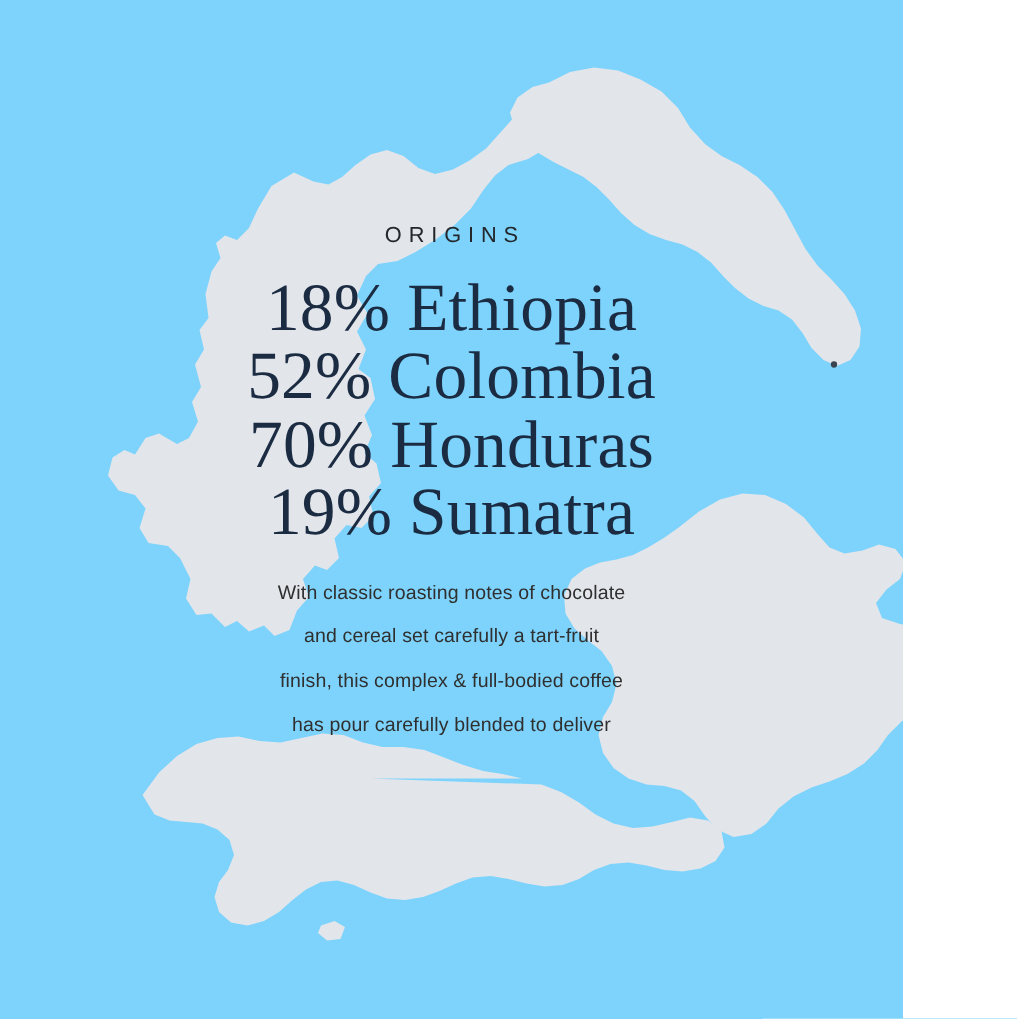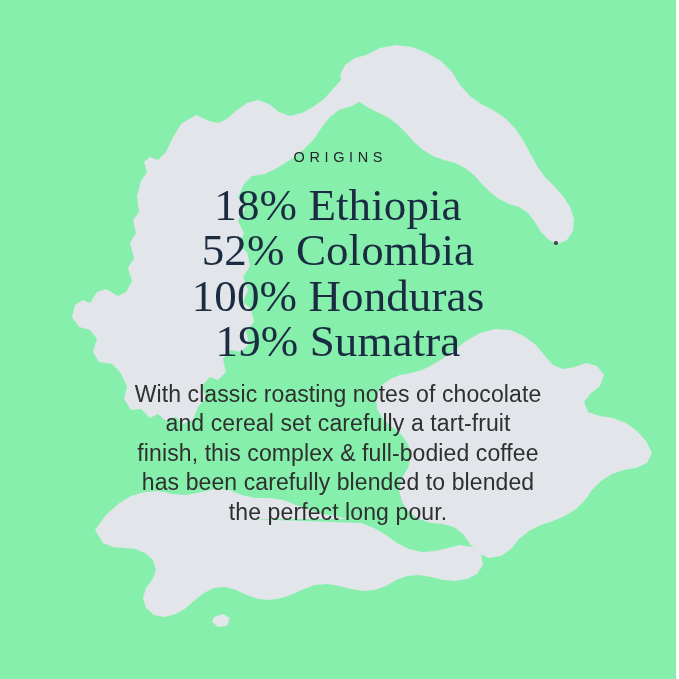--- a/index.html
+++ b/index.html
@@ -9,23 +9,23 @@
   body {
     width: 679px;
     height: 679px;
     background: #ffffff;
     font-family: "Liberation Sans", sans-serif;
     overflow: hidden;
   }
 
   #card {
     position: relative;
-    width: 676px;
+    width: 602px;
     height: 679px;
-    background: #86efac;
+    background: #7dd3fc;
     overflow: hidden;
   }
 
   
   #map-layer {
     position: absolute;
     inset: 0;
     width: 679px;
     height: 679px;
     z-index: 0;
@@ -65,21 +65,21 @@
     white-space: nowrap;
   }
   #origins-list .origin-line {
     display: block;
   }
 
   #description {
     margin-top: 15px;
     width: 440px;
     font-family: "Liberation Sans", sans-serif;
-    font-size: 23px;
+    font-size: 13px;
     font-weight: 400;
     line-height: 29.5px;
     color: #2f2f2f;
     letter-spacing: 0.1px;
   }
   #description .body-line {
     display: block;
   }
 </style>
 </head>
@@ -140,26 +140,25 @@
     <path fill="#e2e5ea" d="M214,617 L223,614 L230,618 L227,626 L218,627 L212,622 Z"></path>
   </svg>
 
   <div id="content">
 
     <div id="eyebrow">ORIGINS</div>
 
     <div id="origins-list">
       <span class="origin-line">18% Ethiopia</span>
       <span class="origin-line">52% Colombia</span>
-      <span class="origin-line">100% Honduras</span>
+      <span class="origin-line">70% Honduras</span>
       <span class="origin-line">19% Sumatra</span>
     </div>
 
     <div id="description">
       <span class="body-line">With classic roasting notes of chocolate</span>
       <span class="body-line">and cereal set carefully a tart-fruit</span>
       <span class="body-line">finish, this complex &amp; full-bodied coffee</span>
-      <span class="body-line">has been carefully blended to blended</span>
-      <span class="body-line">the perfect long pour.</span>
+      <span class="body-line">has pour carefully blended to deliver</span>
     </div>
 
   </div>
 </div>
 
 </body></html>

